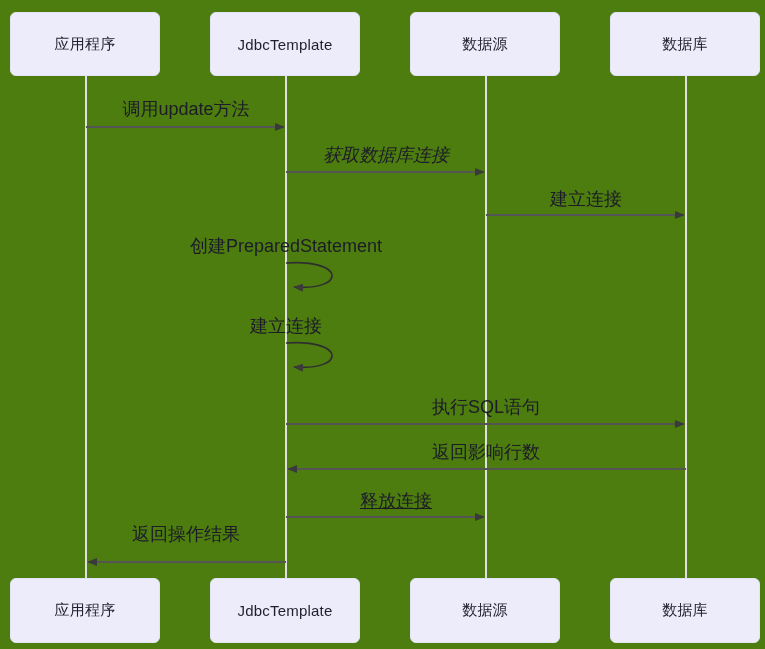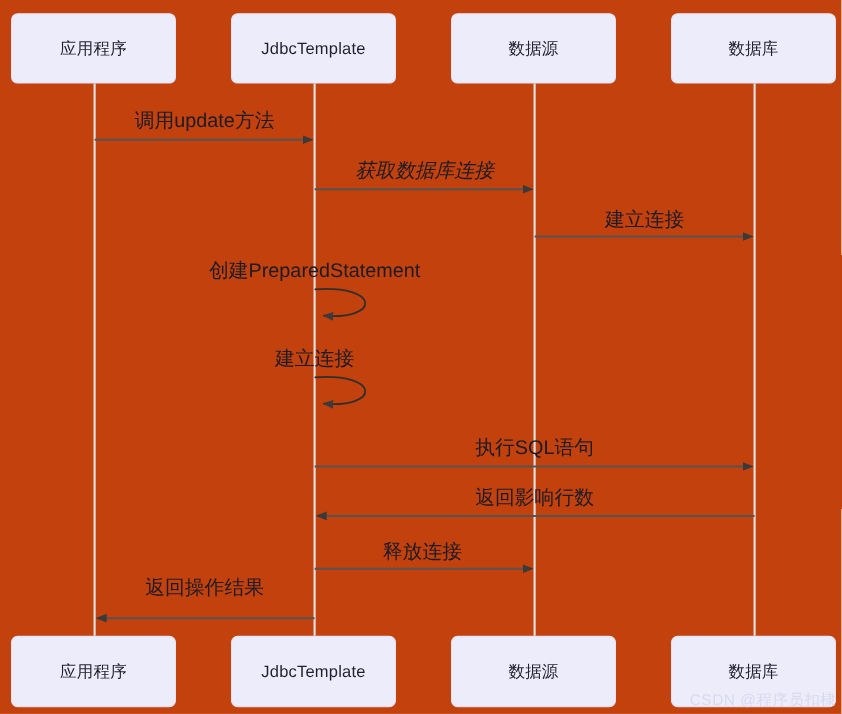--- a/index.html
+++ b/index.html
@@ -7,21 +7,21 @@
     padding: 0;
     background: #ffffff;
   }
   body {
     font-family: "Liberation Sans", "DejaVu Sans", sans-serif;
   }
   #diagram-root {
     position: relative;
     width: 765px;
     height: 649px;
-    background: #c2410c;
+    background: #4d7c0f;
     overflow: hidden;
   }
   #seq-svg {
     position: absolute;
     left: 0;
     top: 0;
     width: 765px;
     height: 649px;
   }
   .participant-box {
@@ -122,19 +122,18 @@
       </div>
     </div>
   <div id="message-labels">
       <div class="msg-label" style="left: 186px; top: 100px;">调用update方法</div>
       <div class="msg-label" style="left: 386px; top: 146px; font-style: italic;">获取数据库连接</div>
       <div class="msg-label" style="left: 586px; top: 190px; text-align: right;">建立连接</div>
       <div class="msg-label" style="left: 286px; top: 237px;">创建PreparedStatement</div>
       <div class="msg-label" style="left: 286px; top: 317px;">建立连接</div>
       <div class="msg-label" style="left: 486px; top: 398px;">执行SQL语句</div>
       <div class="msg-label" style="left: 486px; top: 443px;">返回影响行数</div>
-      <div class="msg-label" style="left: 384px; top: 492px;">释放连接</div>
+      <div class="msg-label" style="left: 396px; top: 492px; text-decoration: underline;">释放连接</div>
       <div class="msg-label" style="left: 186px; top: 525px;">返回操作结果</div>
     </div>
 
-  <div class="watermark" style="left: 627px; top: 628px;">CSDN @程序员扣棣</div>
 
 </div>
 
 </body></html>

